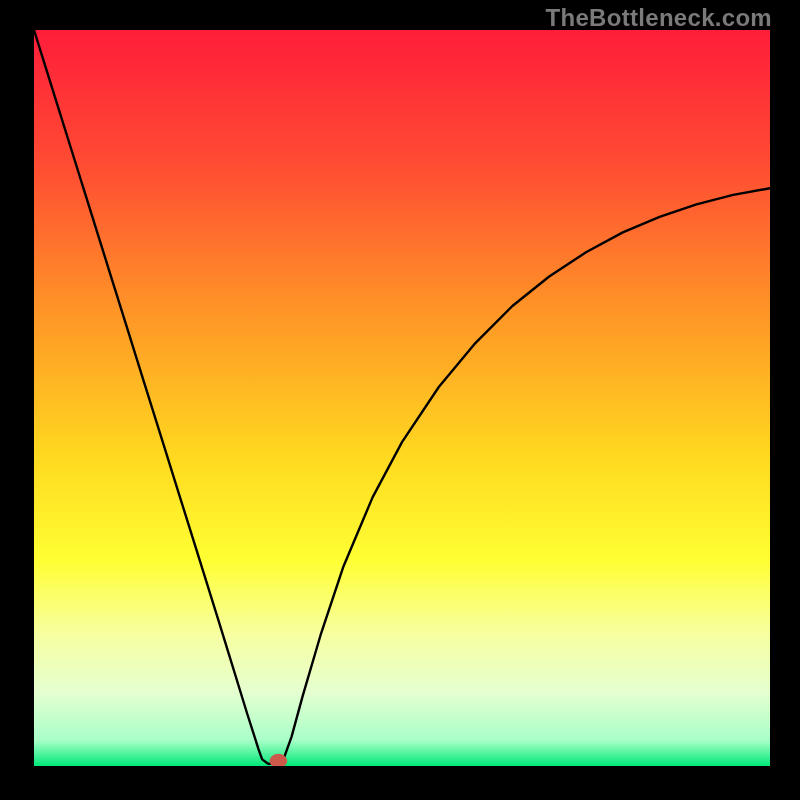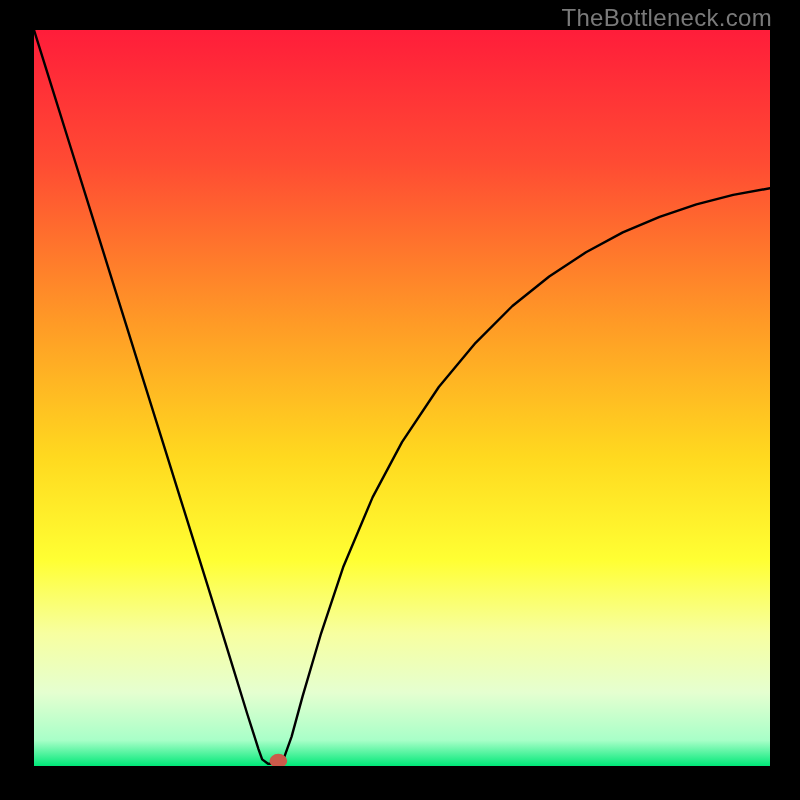--- a/index.html
+++ b/index.html
@@ -26,21 +26,21 @@
     width: 736px;
     height: 736px;
     overflow: hidden;
   }
   .watermark {
     position: absolute;
     top: 4px;
     right: 28px;
     color: #7a7a7a;
     font-size: 24px;
-    font-weight: 400;
+    font-weight: 700;
     letter-spacing: 0.3px;
     user-select: none;
   }
   svg { display: block; }
 </style>
 </head>
 <body>
 
 <div class="frame">
   <div class="plot-area">

